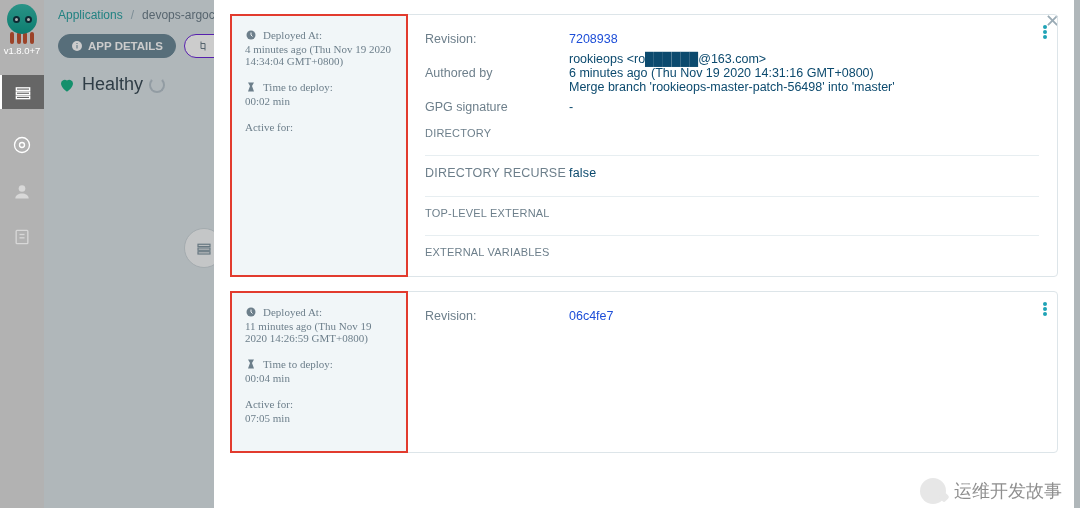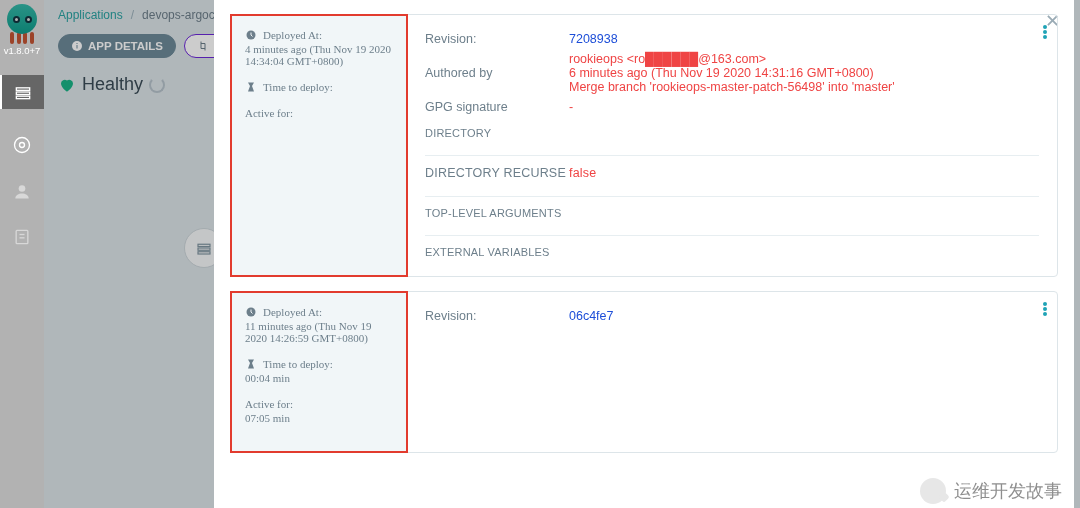--- a/index.html
+++ b/index.html
@@ -41,21 +41,21 @@
   .panel { position: absolute; left: 214px; right: 6px; top: 0; bottom: 0; background: #fff; padding: 14px 16px 0 16px; overflow:hidden; }
   .close-x { position:absolute; right:14px; top:10px; color:#9aabb5; font-size:18px; cursor:pointer;}
   .card { border:1px solid #dde5e9; border-radius:4px; display:flex; margin-bottom:14px; position:relative; }
   .card .side { width: 176px; background:#f1f6f8; border-right:1px solid #dde5e9; padding:14px 14px; color:#6d7f8b; font-size:11px;font-family:Liberation Serif, serif;}
   .card .side.highlight { outline: 2px solid #e23b2e; outline-offset:-1px; }
   .card .side .block { margin-bottom:14px; }
   .card .side .label { display:flex; align-items:center; gap:6px; margin-bottom:2px;}
   .card .body { flex:1; padding:14px 18px 8px 18px; }
   .card .body .row { display:flex; align-items:center; padding:3px 0; font-size:12.5px;}
   .card .body .row .k { width: 144px; color:#6d7f8b; }
-  .card .body .row .v { color:#ef4444; }
+  .card .body .row .v { color:#0c4a6e; }
   .card .body .row .v.link { color:#1d4ed8; }
   .section-h { font-size:11px; letter-spacing:.2px; color:#6d7f8b; padding:10px 0; border-top:1px solid #e7eef1; margin-top:6px;}
   .card .opts { position:absolute; right:10px; top:10px; color:#1fa3b6; font-size:18px; letter-spacing:-1px; display:flex; flex-direction:column; gap:1px;}
   .opts span{width:4px;height:4px;border-radius:50%;background:#1fa3b6;display:block;}
 
   .watermark { position:absolute; right:18px; bottom:4px; display:flex; align-items:center; gap:8px; color:#8e8e8e; font-size:18px; font-weight:500; }
   .watermark .bubble{width:26px;height:26px;border-radius:50%;background:#e7e7e7;position:relative;}
   .watermark .bubble::after{content:"";position:absolute;right:-2px;bottom:3px;width:8px;height:8px;border-radius:2px;background:#e7e7e7;transform:rotate(45deg);}
 
   svg { display:block; }
@@ -168,20 +168,21 @@
           </div>
         <div>4 minutes ago (Thu Nov 19 2020 14:34:04 GMT+0800)</div>
       </div>
       <div class="block">
         <div class="label">
             <svg class="icn-sm" viewBox="0 0 24 24" fill="#6d7f8b">
               <path d="M6 3h12l-4 7 4 11H6l4-11z"></path>
             </svg>
           <span>Time to deploy:</span>
           </div>
+        <div>00:02 min</div>
       </div>
       <div class="block">
         <div class="label">
             <span>Active for:</span>
           </div>
       </div>
     </div>
     <div class="body">
       <div class="row">
           <div class="k">Revision:</div>
@@ -199,21 +200,21 @@
           <div class="k">GPG signature</div>
         <div class="v">-</div>
         </div>
       <div class="section-h" style="border-top:none;margin-top:0">DIRECTORY</div>
       <div class="section-h">
         <div class="row" style="padding:0">
             <div class="k">DIRECTORY RECURSE</div>
           <div class="v">false</div>
           </div>
       </div>
-      <div class="section-h">TOP-LEVEL ARGUMENTS</div>
+      <div class="section-h">TOP-LEVEL EXTERNAL</div>
       <div class="section-h">EXTERNAL VARIABLES</div>
     </div>
   </div>
 
   <div class="card">
     <div class="opts">
         <span></span>
         <span></span>
         <span></span>
       </div>

